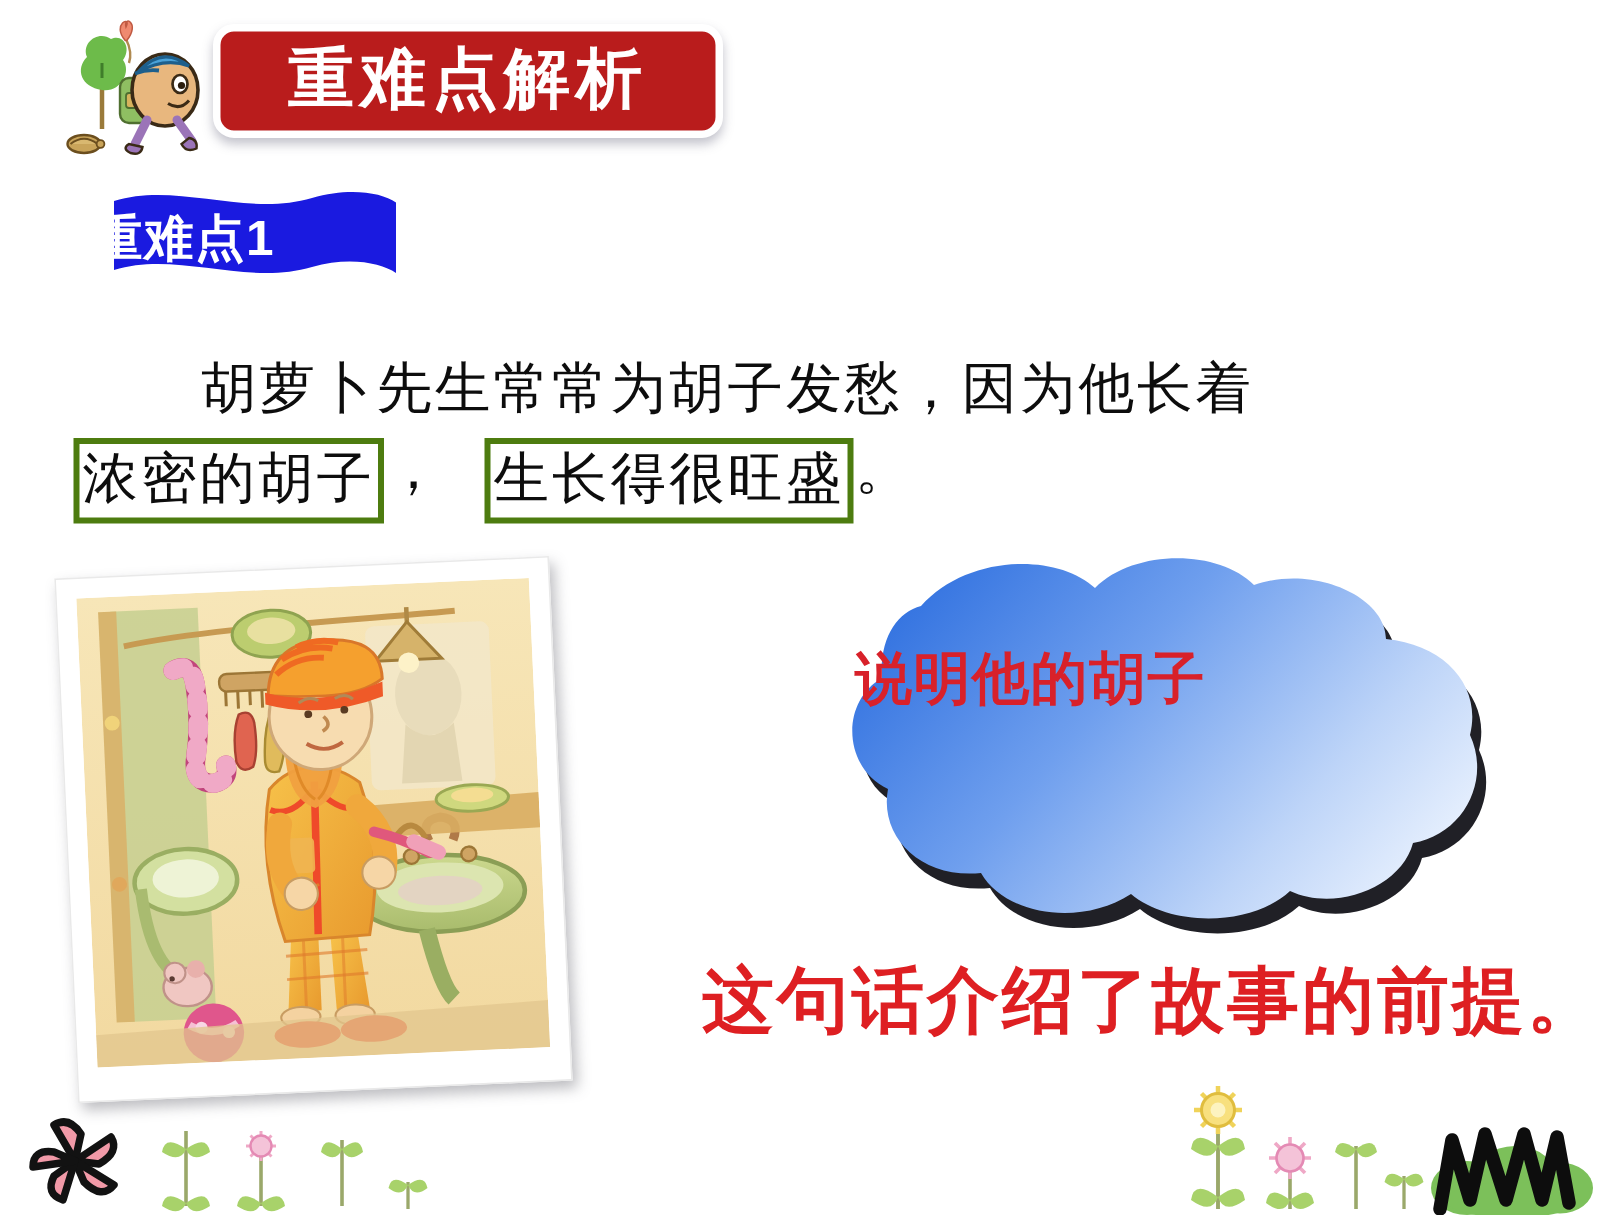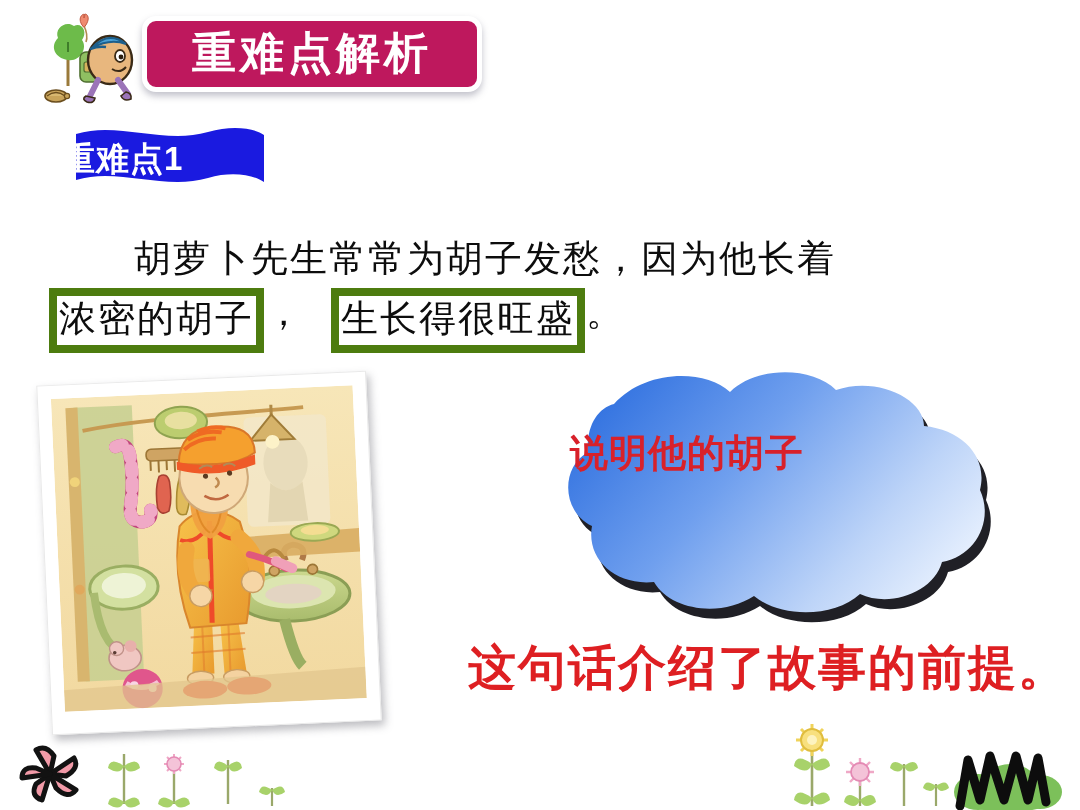--- a/index.html
+++ b/index.html
@@ -26,21 +26,21 @@
   }
 
   
   #title-plaque {
     position: absolute;
     left: 142px;
     top: 16px;
     width: 340px;
     height: 76px;
     box-sizing: border-box;
-    background: #be185d;
+    background: #b91c1c;
     border: 5px solid #ffffff;
     border-radius: 14px;
     box-shadow: 0 4px 7px rgba(120,120,140,0.45);
     display: flex;
     align-items: center;
     justify-content: center;
   }
   #title-plaque .txt {
     color: #ffffff;
     font-family: "DejaVu Serif", "Liberation Serif", serif;
@@ -83,21 +83,21 @@
     width: 992px;
     font-family: "DejaVu Serif", "Liberation Serif", serif;
     font-size: 37px;
     line-height: 54px;
     color: #0d0d0d;
     letter-spacing: 2px;
   }
   #body-text .indent { display: inline-block; width: 86px; }
   .boxed {
     display: inline-block;
-    border: 8px solid #4d7c0f;
+    border: 4px solid #4d7c0f;
     padding: 1px 2px 4px 2px;
     margin: 0 1px;
     line-height: 44px;
     vertical-align: -6px;
   }
   .gap { display: inline-block; width: 26px; }
 
   
   #photo-frame {
     position: absolute;

